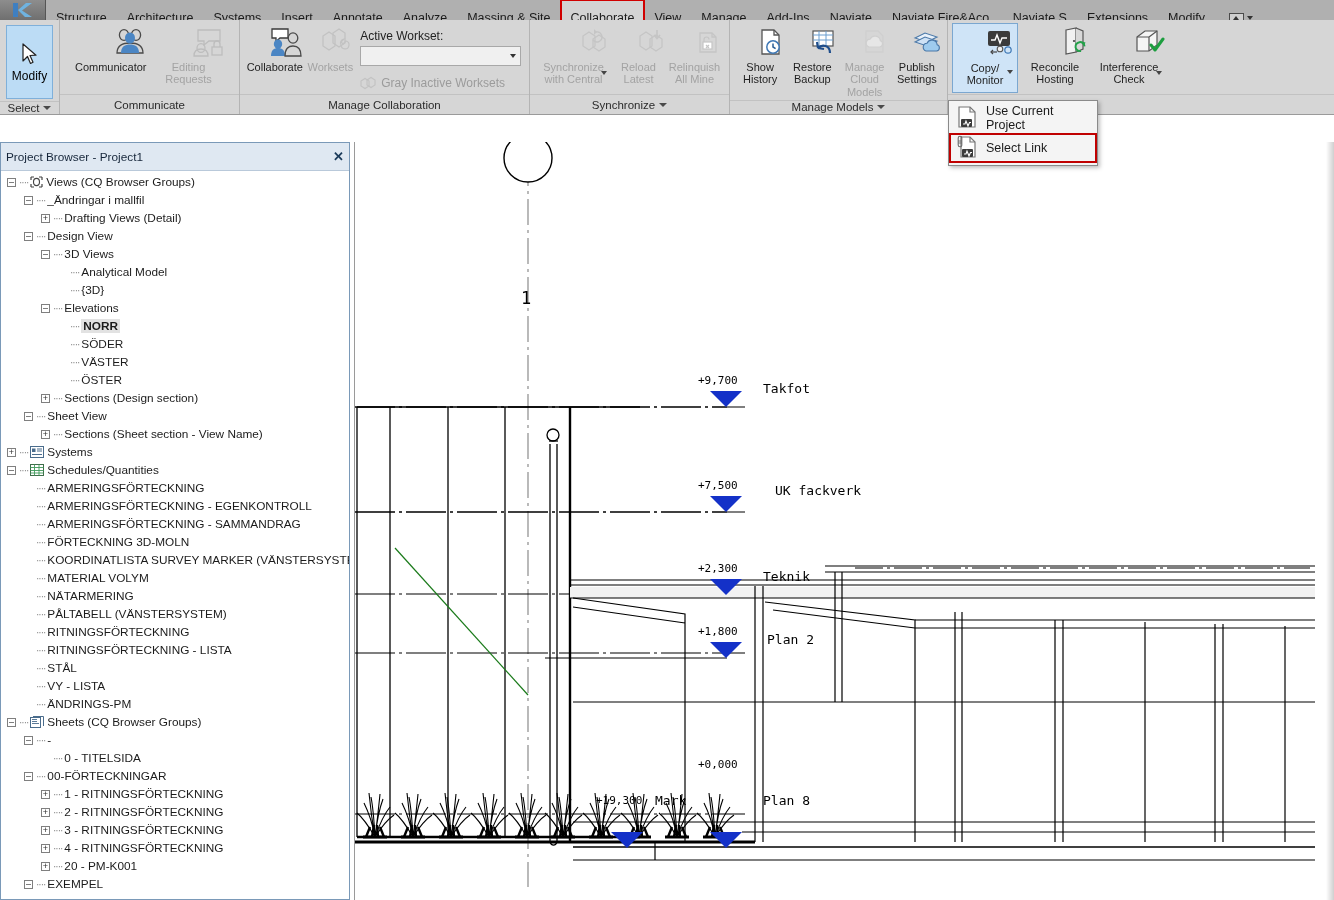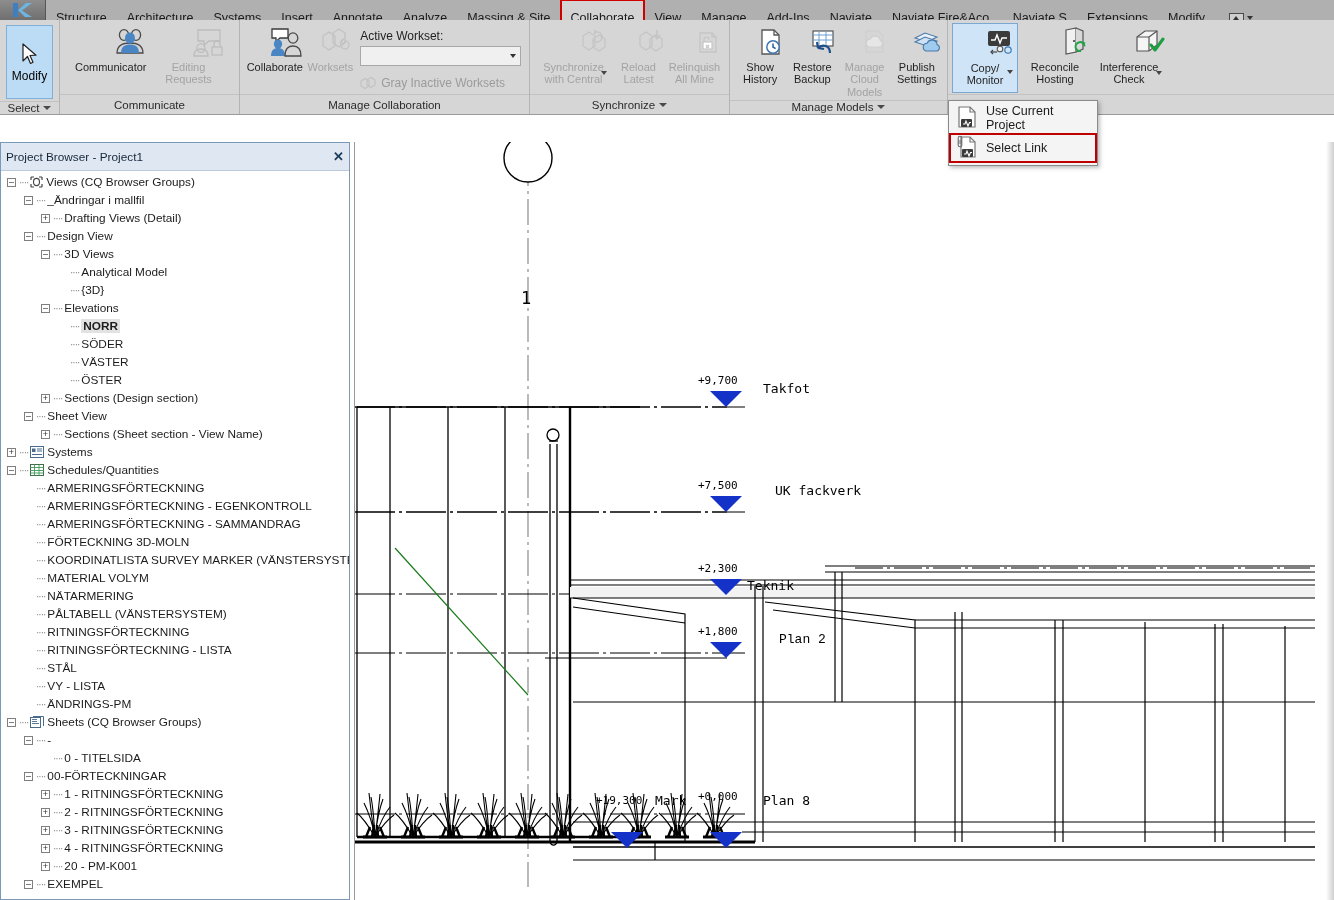--- a/index.html
+++ b/index.html
@@ -798,27 +798,27 @@
 
     <div class="lvl-text" style="left:166px; top:146px; font-size:17px;">1</div>
 
     <div class="lvl-val" style="left:343px; top:232px;">+9,700</div>
     <div class="lvl-text" style="left:408px; top:239px;">Takfot</div>
 
     <div class="lvl-val" style="left:343px; top:337px;">+7,500</div>
     <div class="lvl-text" style="left:408px; top:341px;margin-left:12px;">UK fackverk</div>
 
     <div class="lvl-val" style="left:343px; top:420px;">+2,300</div>
-    <div class="lvl-text" style="left:392px; top:427px;margin-top:9px;">Teknik</div>
+    <div class="lvl-text" style="left:408px; top:427px;">Teknik</div>
 
     <div class="lvl-val" style="left:343px; top:483px;">+1,800</div>
-    <div class="lvl-text" style="left:424px; top:490px;font-family:Liberation Mono, monospace;">Plan 2</div>
+    <div class="lvl-text" style="left:412px; top:490px;">Plan 2</div>
 
     <div class="lvl-val" style="left:241px; top:652px;">+19,300</div>
     <div class="lvl-text" style="left:300px; top:651px;">Mark</div>
 
-    <div class="lvl-val" style="left:343px; top:648px;">+0,000</div>
+    <div class="lvl-val" style="left:343px; top:616px;">+0,000</div>
     <div class="lvl-text" style="left:408px; top:651px;">Plan 8</div>
 
     <div class="scroll-right"></div>
   </div>
 
 </div>
 
 </body></html>

